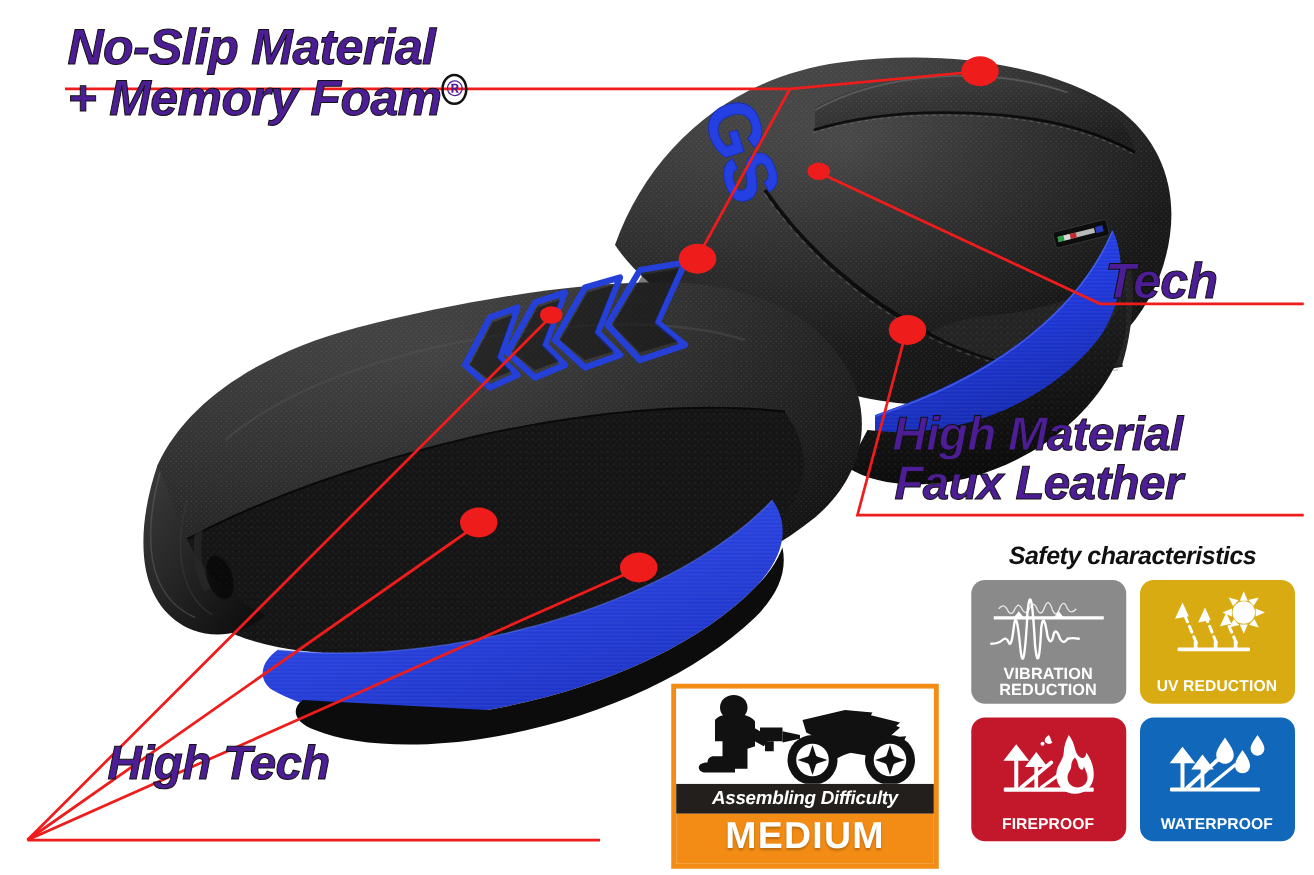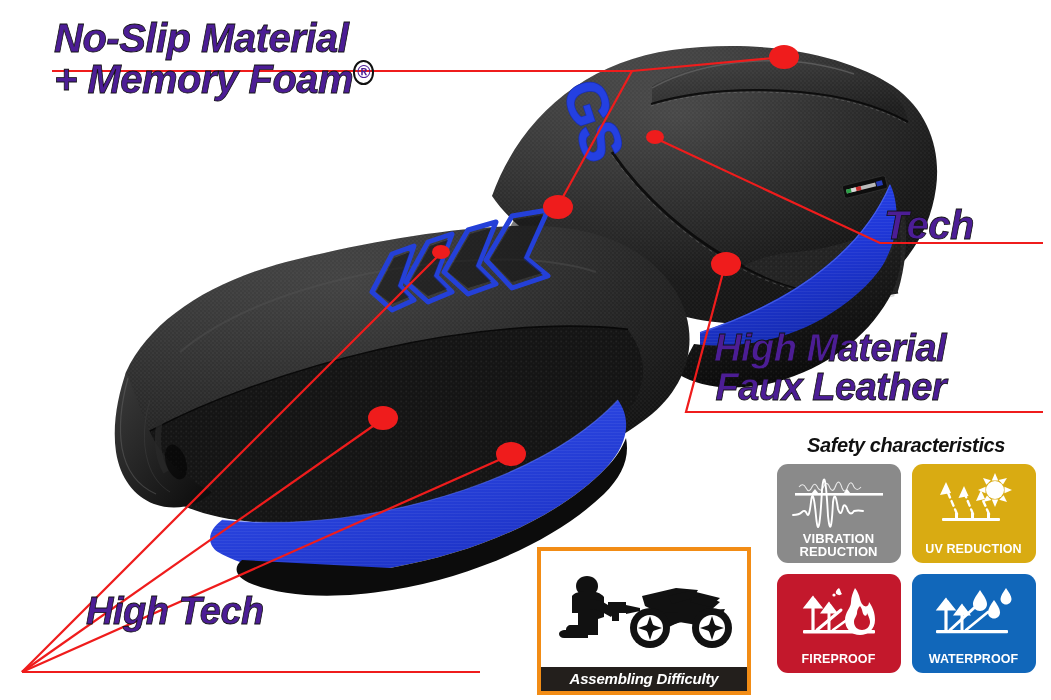--- a/index.html
+++ b/index.html
@@ -337,20 +337,21 @@
           <path d="M104 74 l-3 -9 l6 0 Z"></path>
             <path d="M92 62 l9 -3 l0 6 Z"></path>
           <path d="M166 50 l3 9 l-6 0 Z"></path>
             <path d="M178 62 l-9 3 l0 -6 Z"></path>
           <path d="M166 74 l-3 -9 l6 0 Z"></path>
             <path d="M154 62 l9 -3 l0 6 Z"></path>
         </g>
       </svg>
     </div>
     <div id="diff-title">Assembling Difficulty</div>
+    <div id="diff-value">MEDIUM</div>
   </div>
 
   <div id="safety">
     <div id="safety-title">Safety characteristics</div>
     <div id="safety-grid">
 
       <div class="safety-tile" style="background:#8a8a8a;">
         <svg class="safety-art" viewBox="0 0 124 66">
           <path d="M22 19 q4 -5 7 1 q3 6 6 -1 q3 -6 6 1 q3 5 6 -2 q3 -6 6 2 q3 6 6 -3 q3 -7 6 3 q3 7 6 -2 q3 -7 6 1 q3 5 7 0" fill="none" stroke="#ffffff" stroke-width="1.1" opacity="0.8"></path>
           <rect x="18" y="25" width="88" height="2.6" fill="#ffffff"></rect>

